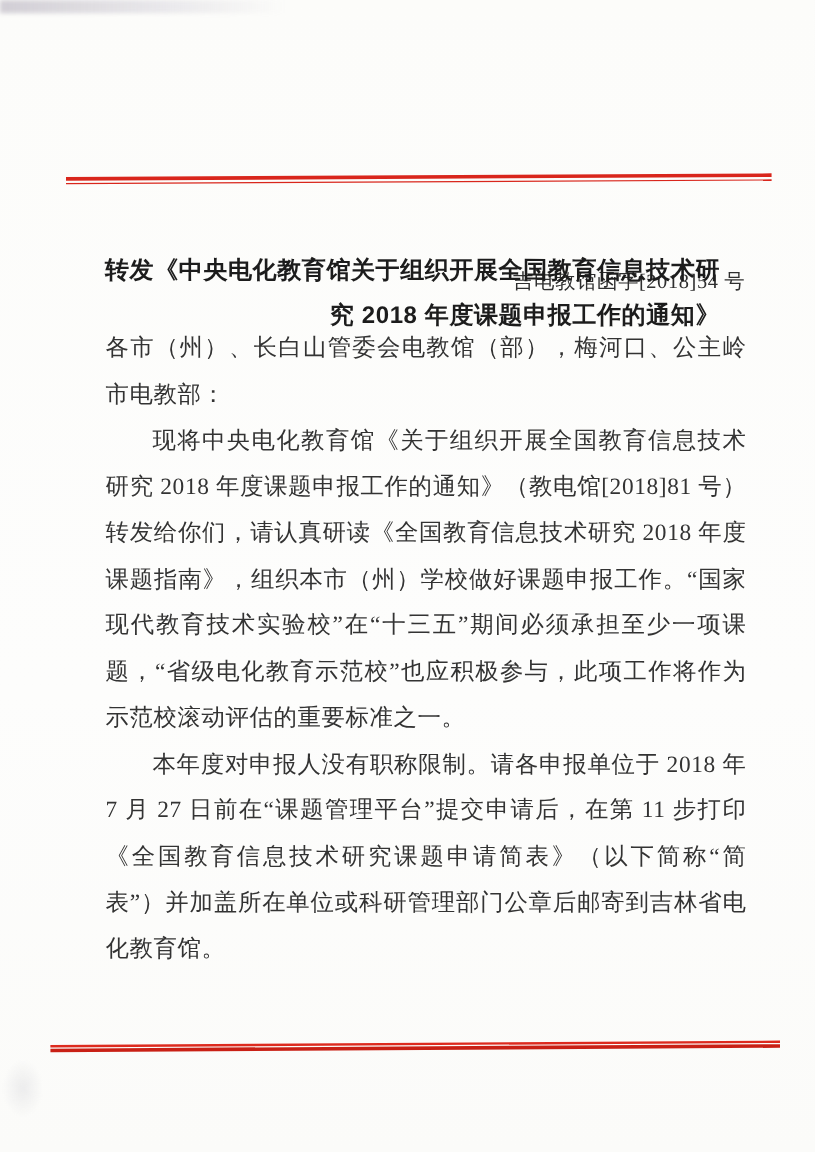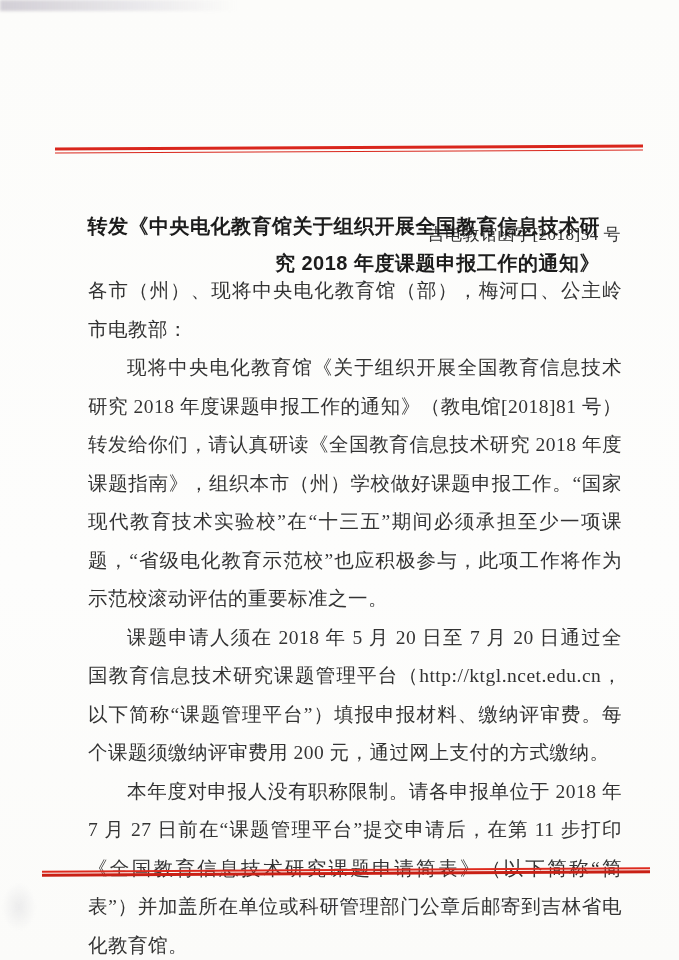--- a/index.html
+++ b/index.html
@@ -79,23 +79,22 @@
   <div class="header-rule">
     <div class="thick"></div>
     <div class="thin"></div>
   </div>
 
   <div class="doc-number">吉电教馆函字[2018]54 号</div>
 
   <h2 class="subject">转发《中央电化教育馆关于组织开展全国教育信息技术研究 2018 年度课题申报工作的通知》</h2>
 
   <div class="body-text">
-    <p class="salutation">各市（州）、现将中央电化教育馆（部），梅河口、公主岭市电教部：</p>
+    <p class="salutation">各市（州）、长白山管委会电教馆（部），梅河口、公主岭市电教部：</p>
     <p class="para">现将中央电化教育馆《关于组织开展全国教育信息技术研究 2018 年度课题申报工作的通知》（教电馆[2018]81 号）转发给你们，请认真研读《全国教育信息技术研究 2018 年度课题指南》，组织本市（州）学校做好课题申报工作。“国家现代教育技术实验校”在“十三五”期间必须承担至少一项课题，“省级电化教育示范校”也应积极参与，此项工作将作为示范校滚动评估的重要标准之一。</p>
-    <p class="para">课题申请人须在 2018 年 5 月 20 日至 7 月 20 日通过全国教育信息技术研究课题管理平台（http://ktgl.ncet.edu.cn，以下简称“课题管理平台”）填报申报材料、缴纳评审费。每个课题须缴纳评审费用 200 元，通过网上支付的方式缴纳。</p>
     <p class="para">本年度对申报人没有职称限制。请各申报单位于 2018 年 7 月 27 日前在“课题管理平台”提交申请后，在第 11 步打印《全国教育信息技术研究课题申请简表》（以下简称“简表”）并加盖所在单位或科研管理部门公章后邮寄到吉林省电化教育馆。</p>
 
   </div>
 
   <div class="footer-rule">
     <div class="thin"></div>
     <div class="thick"></div>
   </div>
 
 </div>

